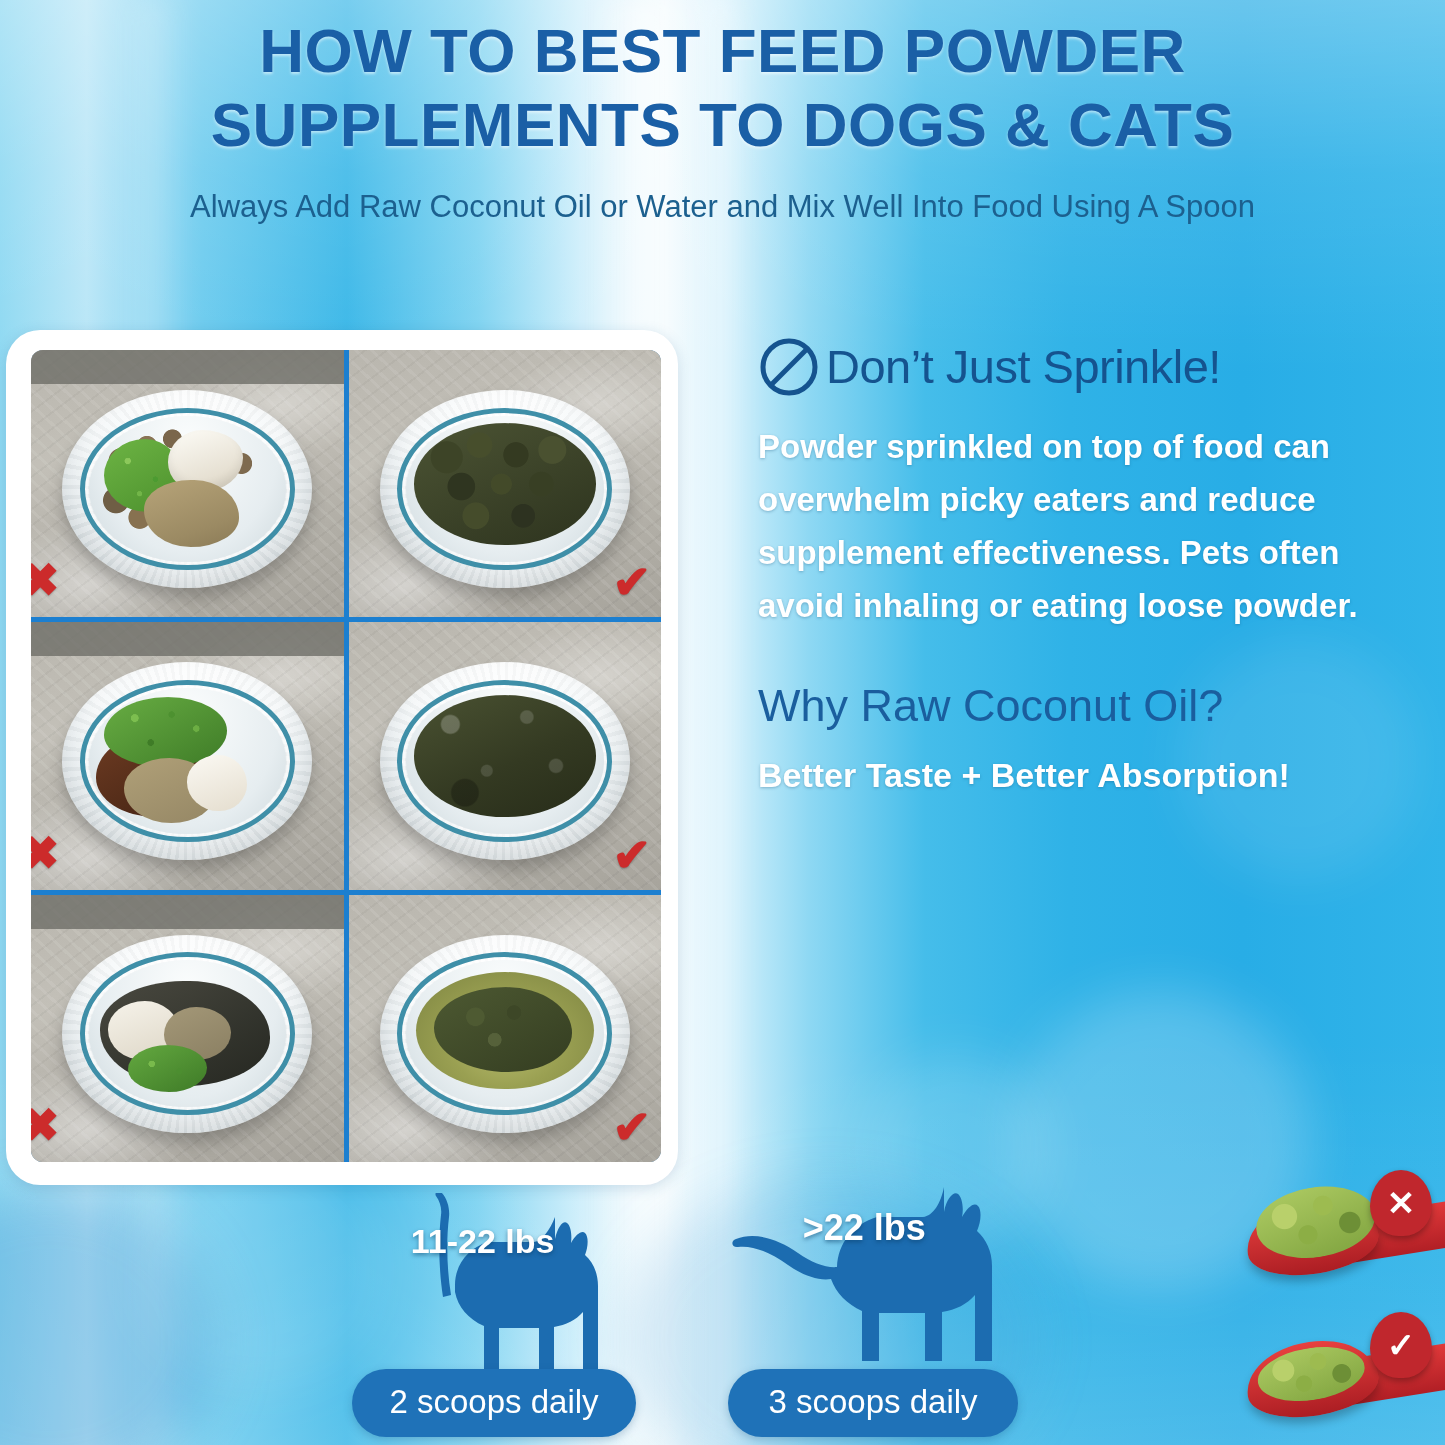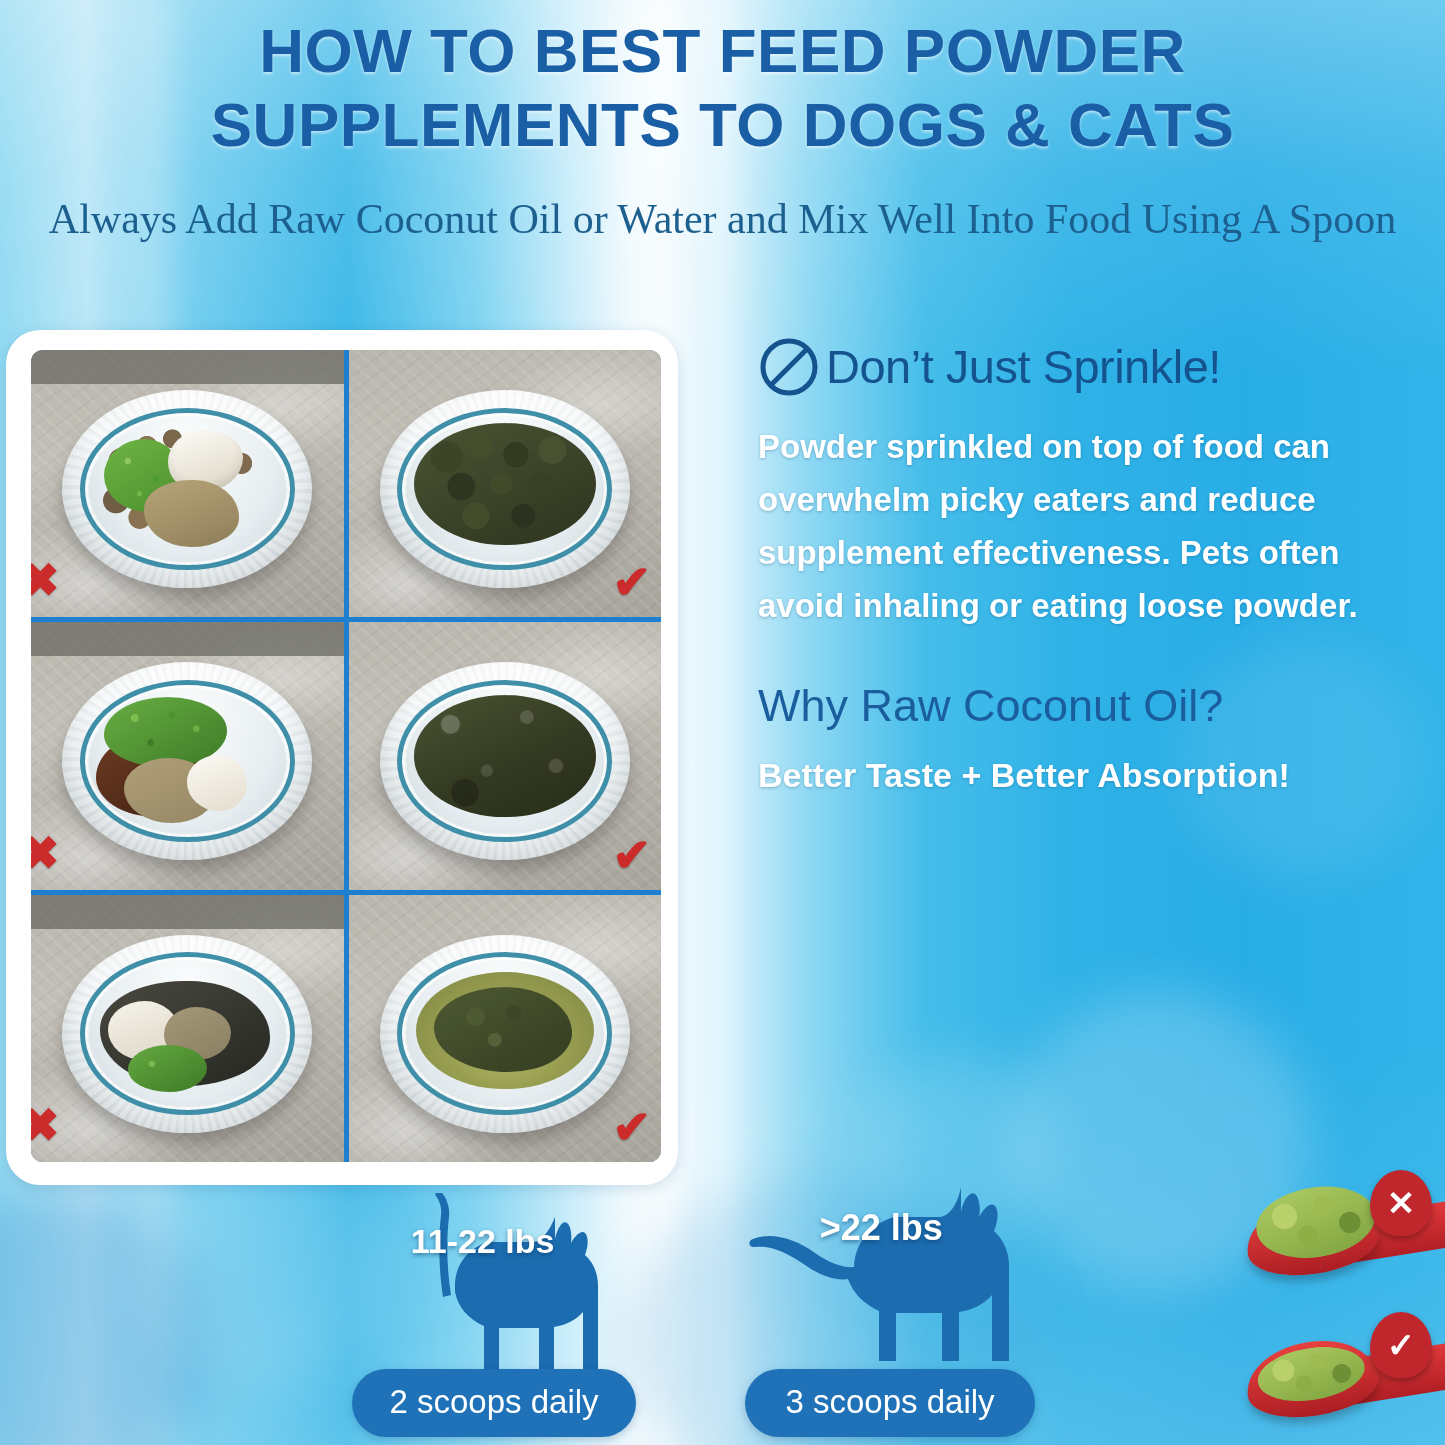--- a/index.html
+++ b/index.html
@@ -63,26 +63,25 @@
   .title{
     font-weight:bold;
     font-size:62px;
     line-height:74px;
     letter-spacing:.5px;
     color:#1a5fa6;
     text-shadow:0 2px 3px rgba(255,255,255,.55);
     padding:14px 40px 0 40px;
   }
   .subtitle{
-    margin-top:38px;
-    font-size:42px;
+    margin-top:26px;
+    font-size:31px;
     line-height:38px;
     color:#1c608f;
     font-weight:400;
-    font-family:Liberation Serif, serif;
   }
 
   
   .photo-panel{
     position:absolute; left:6px; top:330px;
     width:672px; height:855px;
     background:#ffffff;
     border-radius:34px;
     box-shadow:0 3px 14px rgba(30,90,140,.18);
     z-index:3;
@@ -356,21 +355,21 @@
     color:#ffffff;
     font-size:33px;
     font-weight:400;
     text-align:center;
     padding:14px 26px 16px;
     box-shadow:0 3px 8px rgba(15,70,120,.25);
     white-space:nowrap;
   }
   .d1{ left:28px;  width:262px; }
   .d2{ left:352px; width:284px; }
-  .d3{ left:745px; width:290px; }
+  .d3{ left:728px; width:290px; }
   .d1 .wt{ bottom:150px; left:56%; font-size:36px; }
   .d2 .wt{ bottom:176px; left:46%; font-size:34px; }
   .d3 .wt{ bottom:188px; left:47%; font-size:36px; }
 
   
   .spoons{ position:absolute; right:0; top:1170px; width:215px; height:275px; z-index:4; }
   .spoon{ position:absolute; width:190px; height:108px; }
   .spoon .handle{
     position:absolute; right:-34px; top:30px; width:150px; height:46px;
     background:linear-gradient(180deg,#e0393a,#b11f25);

